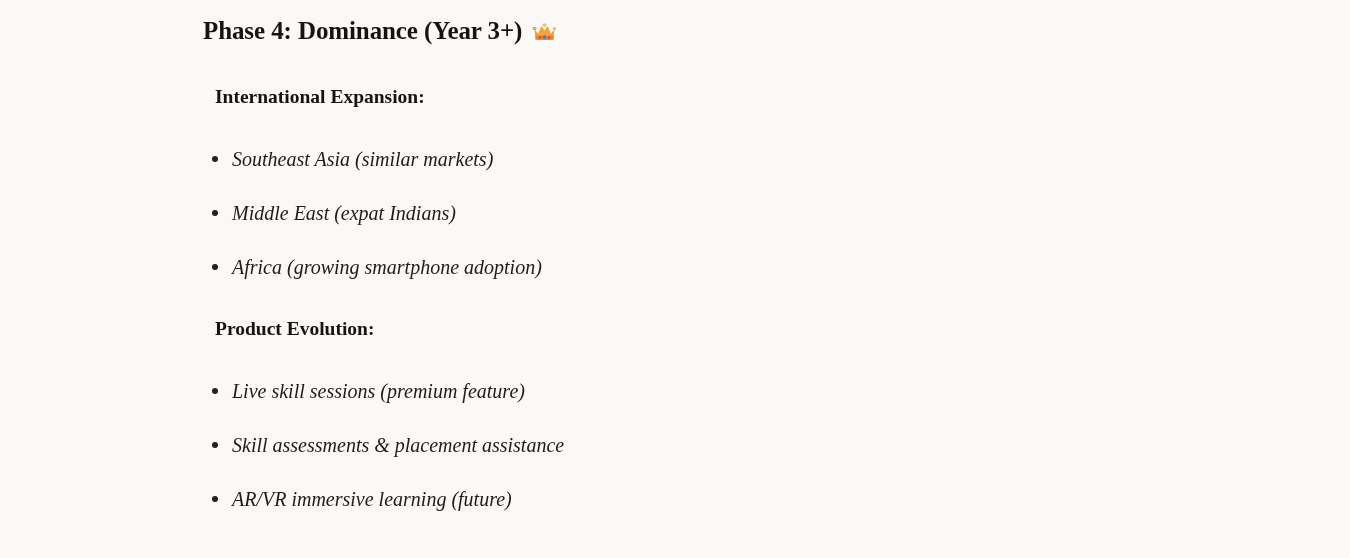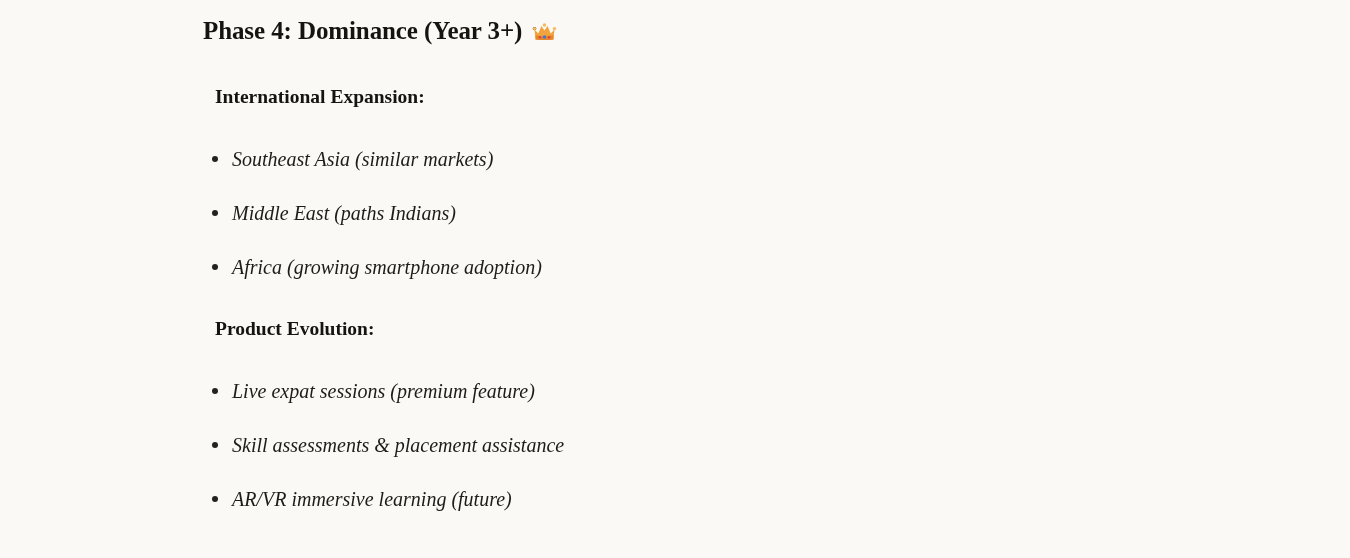--- a/index.html
+++ b/index.html
@@ -127,32 +127,32 @@
       </span>
     </h2>
 
     <h3 class="section-heading">International Expansion:</h3>
 
     <ul class="bullet-list">
       <li class="bullet-item">
         <span class="bullet-label">Southeast Asia (similar markets)</span>
       </li>
       <li class="bullet-item">
-        <span class="bullet-label">Middle East (paths Indians)</span>
+        <span class="bullet-label">Middle East (expat Indians)</span>
       </li>
       <li class="bullet-item">
         <span class="bullet-label">Africa (growing smartphone adoption)</span>
       </li>
     </ul>
 
     <h3 class="section-heading">Product Evolution:</h3>
 
     <ul class="bullet-list">
       <li class="bullet-item">
-        <span class="bullet-label">Live expat sessions (premium feature)</span>
+        <span class="bullet-label">Live skill sessions (premium feature)</span>
       </li>
       <li class="bullet-item">
         <span class="bullet-label">Skill assessments &amp; placement assistance</span>
       </li>
       <li class="bullet-item">
         <span class="bullet-label">AR/VR immersive learning (future)</span>
       </li>
     </ul>
 
   </div>

